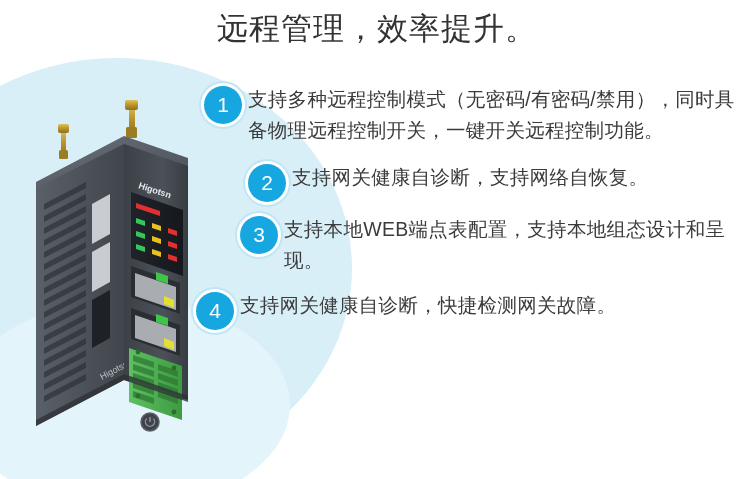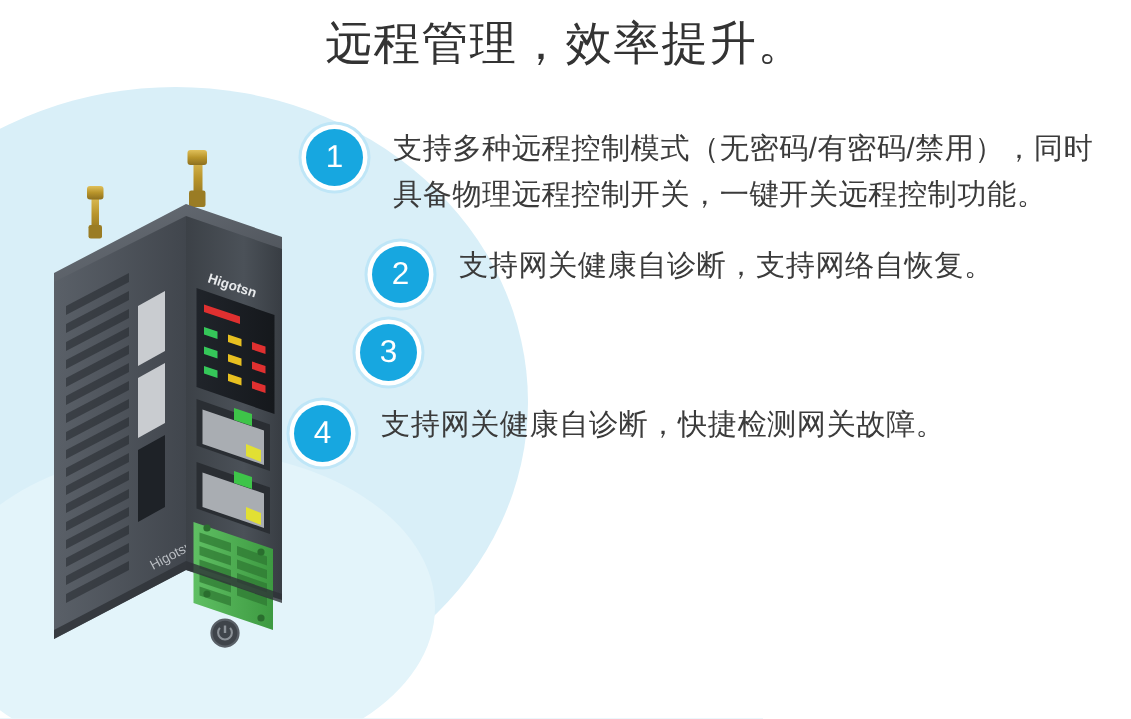--- a/index.html
+++ b/index.html
@@ -62,21 +62,21 @@
     box-shadow:0 0 0 3px #ffffff, 0 0 0 5px #bfe6f7;
     color:#ffffff;
     font-size:21px;
     font-weight:normal;
     display:flex;
     align-items:center;
     justify-content:center;
     margin-top:2px;
   }
   .ftext{
-    margin-left:20px;
+    margin-left:6px;
     font-size:19.5px;
     line-height:31px;
     color:#3b3b3b;
     letter-spacing:0.3px;
   }
   .f1{margin-left:8px;}
   .f2{margin-left:52px;margin-bottom:12px;}
   .f3{margin-left:44px;margin-bottom:14px;}
   .f4{margin-left:0px;}
 
@@ -244,20 +244,21 @@
       <div class="ftext">支持多种远程控制模式（无密码/有密码/禁用），同时具备物理远程控制开关，一键开关远程控制功能。</div>
     </div>
 
     <div class="feature f2">
       <div class="badge">2</div>
       <div class="ftext">支持网关健康自诊断，支持网络自恢复。</div>
     </div>
 
     <div class="feature f3">
       <div class="badge">3</div>
+      <div class="ftext">支持本地WEB端点表配置，支持本地组态设计和呈现。</div>
     </div>
 
     <div class="feature f4">
       <div class="badge">4</div>
       <div class="ftext">支持网关健康自诊断，快捷检测网关故障。</div>
     </div>
 
   </div>
 
 </div>

